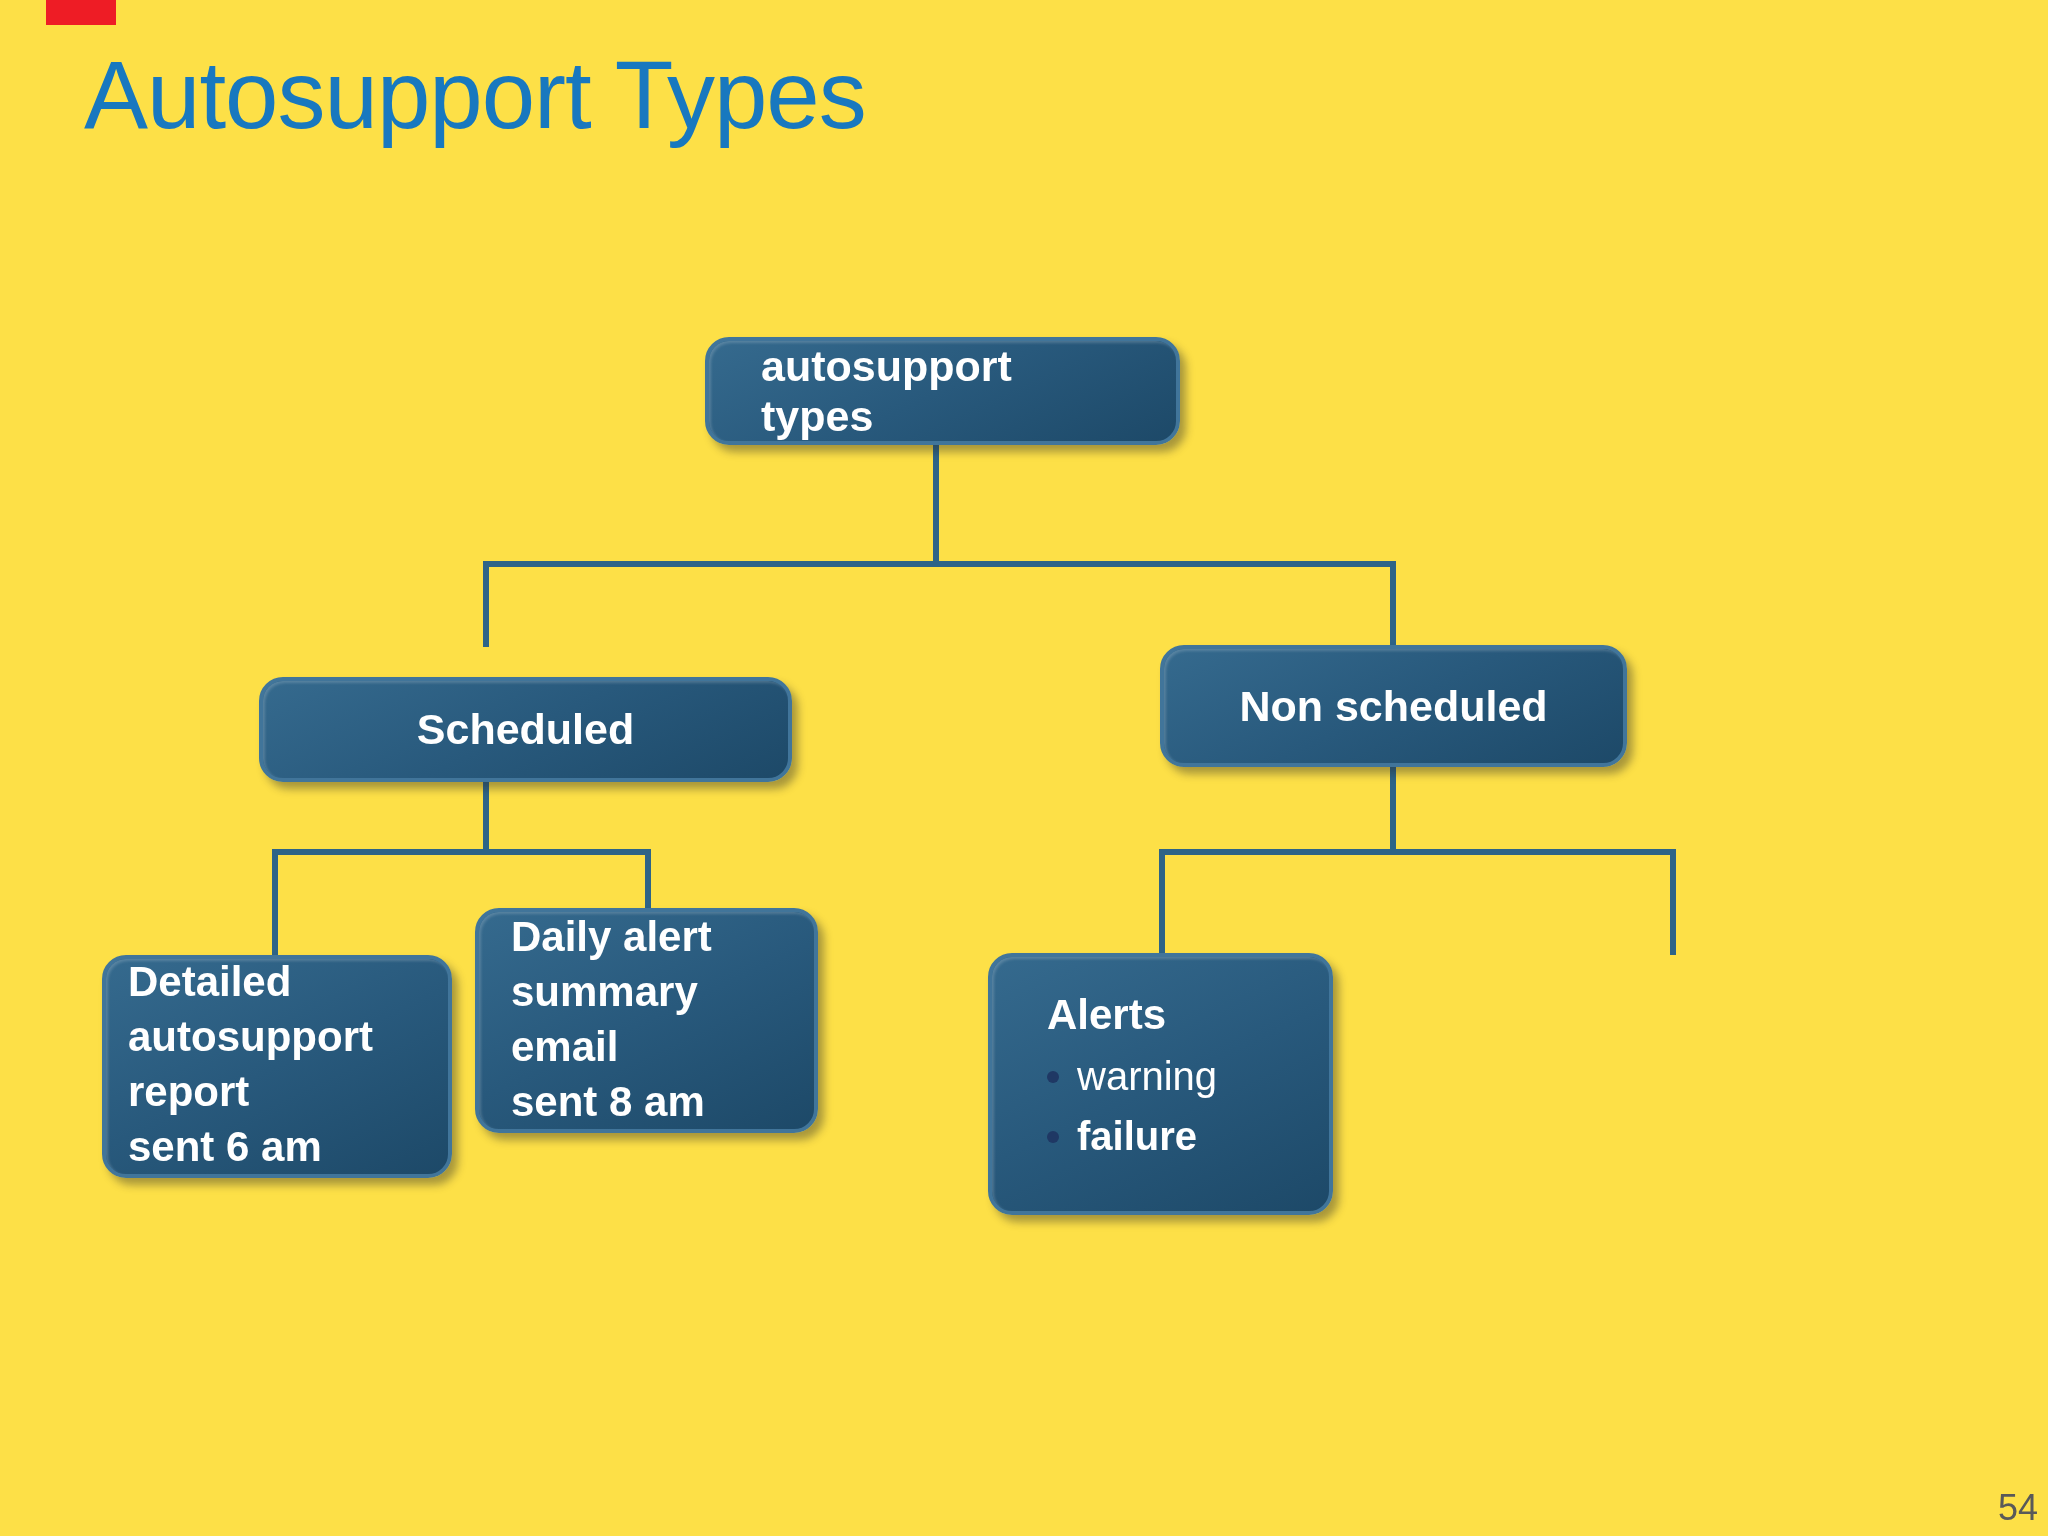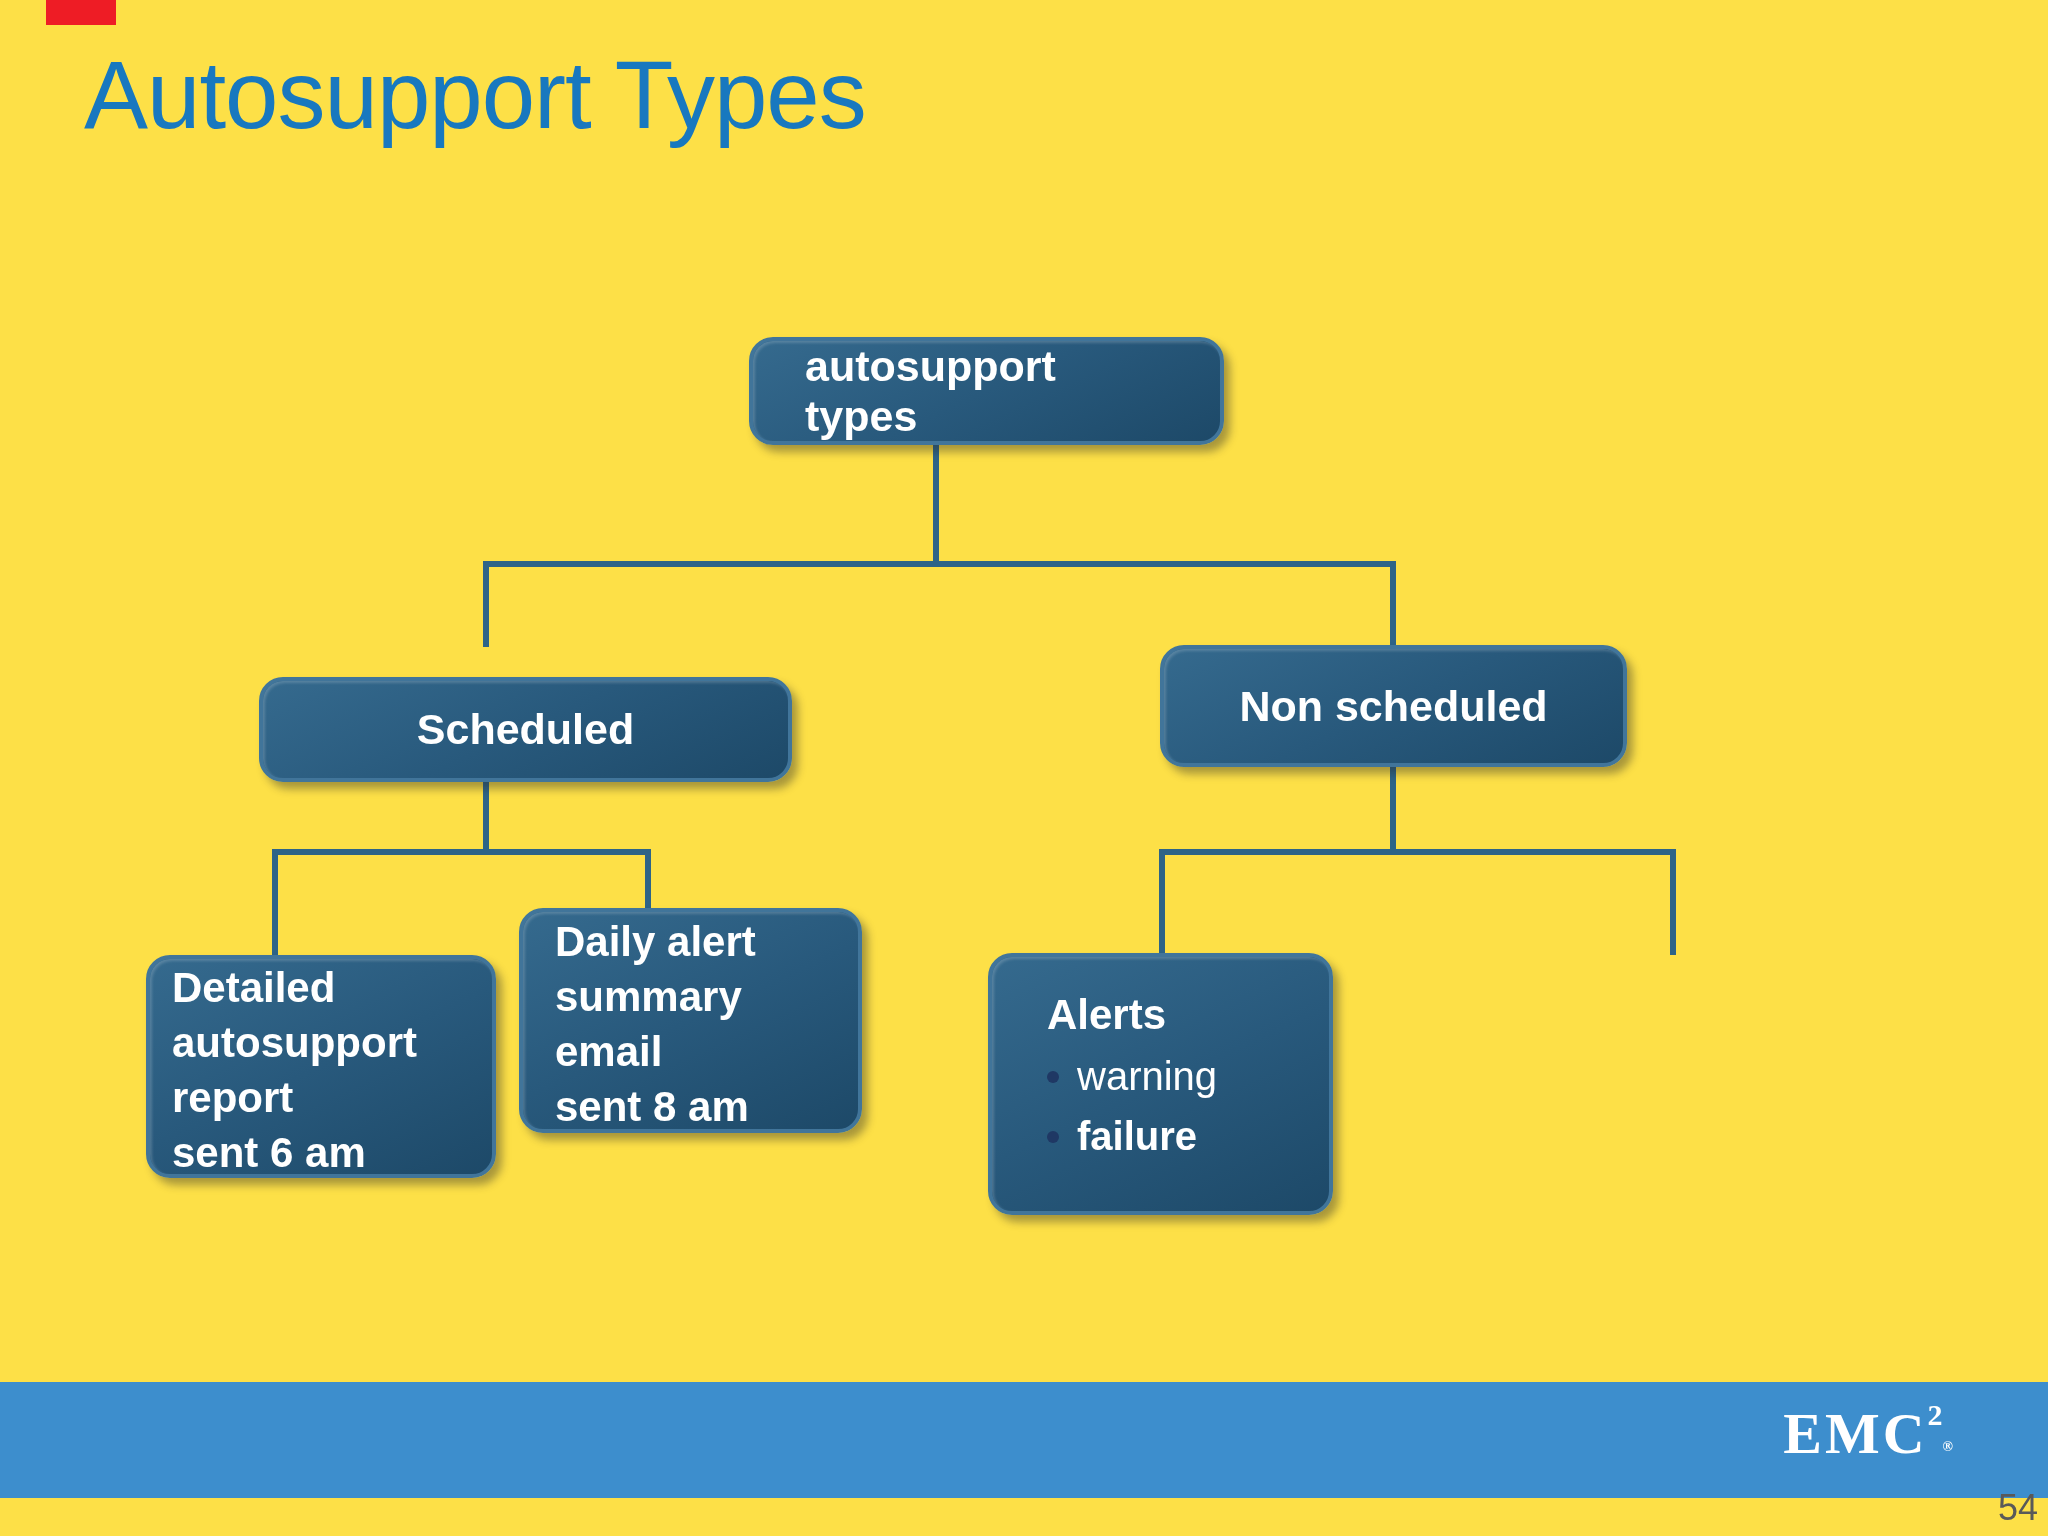--- a/index.html
+++ b/index.html
@@ -20,21 +20,21 @@
   .conn{position:absolute;background:#2e6487;z-index:1;}
   
   .node{
     position:absolute;z-index:2;box-sizing:border-box;
     background:linear-gradient(155deg,#356a8e 0%,#28597c 50%,#1d4968 100%);
     border:4px solid #41759a;border-radius:24px;
     box-shadow:6px 7px 9px rgba(40,40,40,0.40), inset 2px 2px 3px rgba(255,255,255,0.18);
     color:#ffffff;font-weight:700;font-size:43px;
   }
   .node.center{display:flex;align-items:center;justify-content:center;text-align:center;}
-  .node.leftalign{display:flex;flex-direction:column;justify-content:center;text-align:left;margin-left:44px;}
+  .node.leftalign{display:flex;flex-direction:column;justify-content:flex-end;text-align:left;}
   .prewrap{white-space:pre-line;}
   .node-root{left:705px;top:337px;width:475px;height:108px;padding-left:52px;line-height:50px;}
   .node-scheduled{left:259px;top:645px;width:533px;height:105px;margin-top:32px;}
   .node-nonscheduled{left:1160px;top:645px;width:467px;height:122px;}
   .node-detailed{left:102px;top:955px;width:350px;height:223px;padding:6px 8px 0 22px;line-height:55px;font-size:42px;}
   .node-daily{left:475px;top:908px;width:343px;height:225px;padding:6px 8px 0 32px;line-height:55px;font-size:42px;}
   .node-alerts{left:988px;top:953px;width:345px;height:262px;padding:34px 8px 0 55px;font-size:42px;}
   .node-reboots{left:1500px;top:953px;width:343px;height:104px;}
   .bullet-row{margin-top:15px;font-size:40px;display:flex;align-items:center;}
   .bullet-dot{
@@ -117,19 +117,16 @@
       <span class="bullet-dot"></span>
       <span class="bullet-regular">warning</span>
     </div>
     <div class="bullet-row">
       <span class="bullet-dot"></span>
       <span class="bullet-bold">failure</span>
     </div>
   </div>
 
 
-  <div class="footer-bar">
-    <div class="emc-logo"><span>EMC</span><span class="emc-sup">2</span><span class="emc-reg">®</span></div>
-  </div>
 
   <div class="page-number">54</div>
 
 </div>
 
 </body></html>

